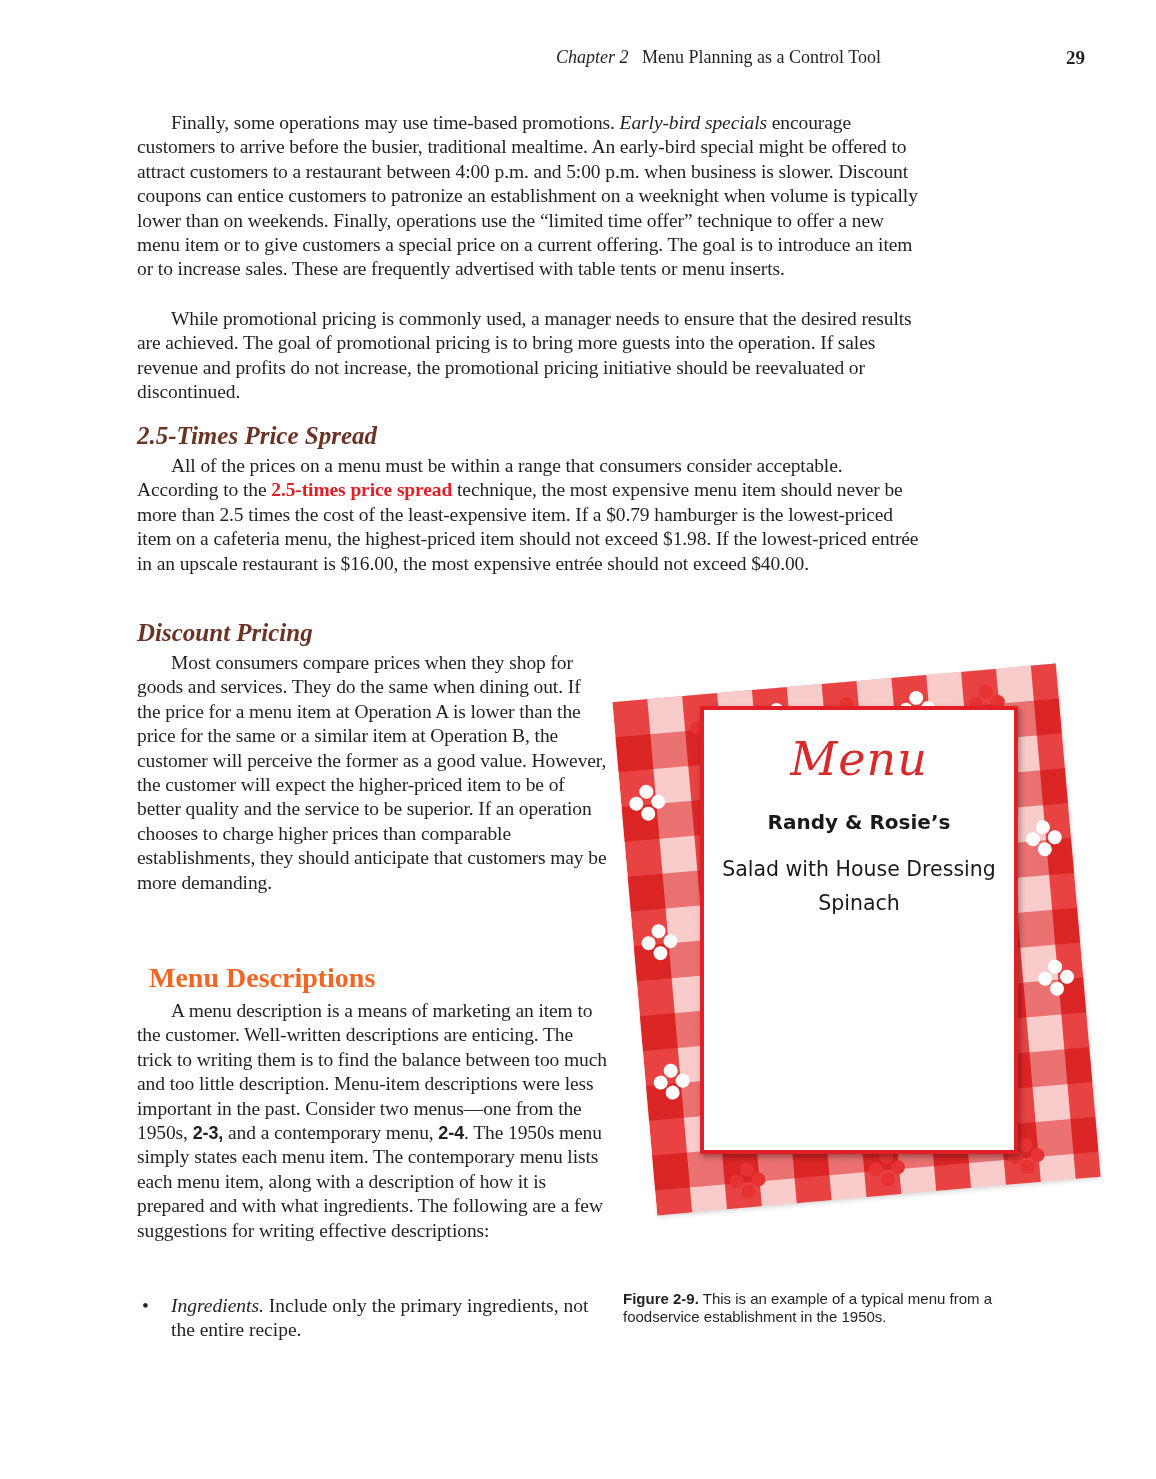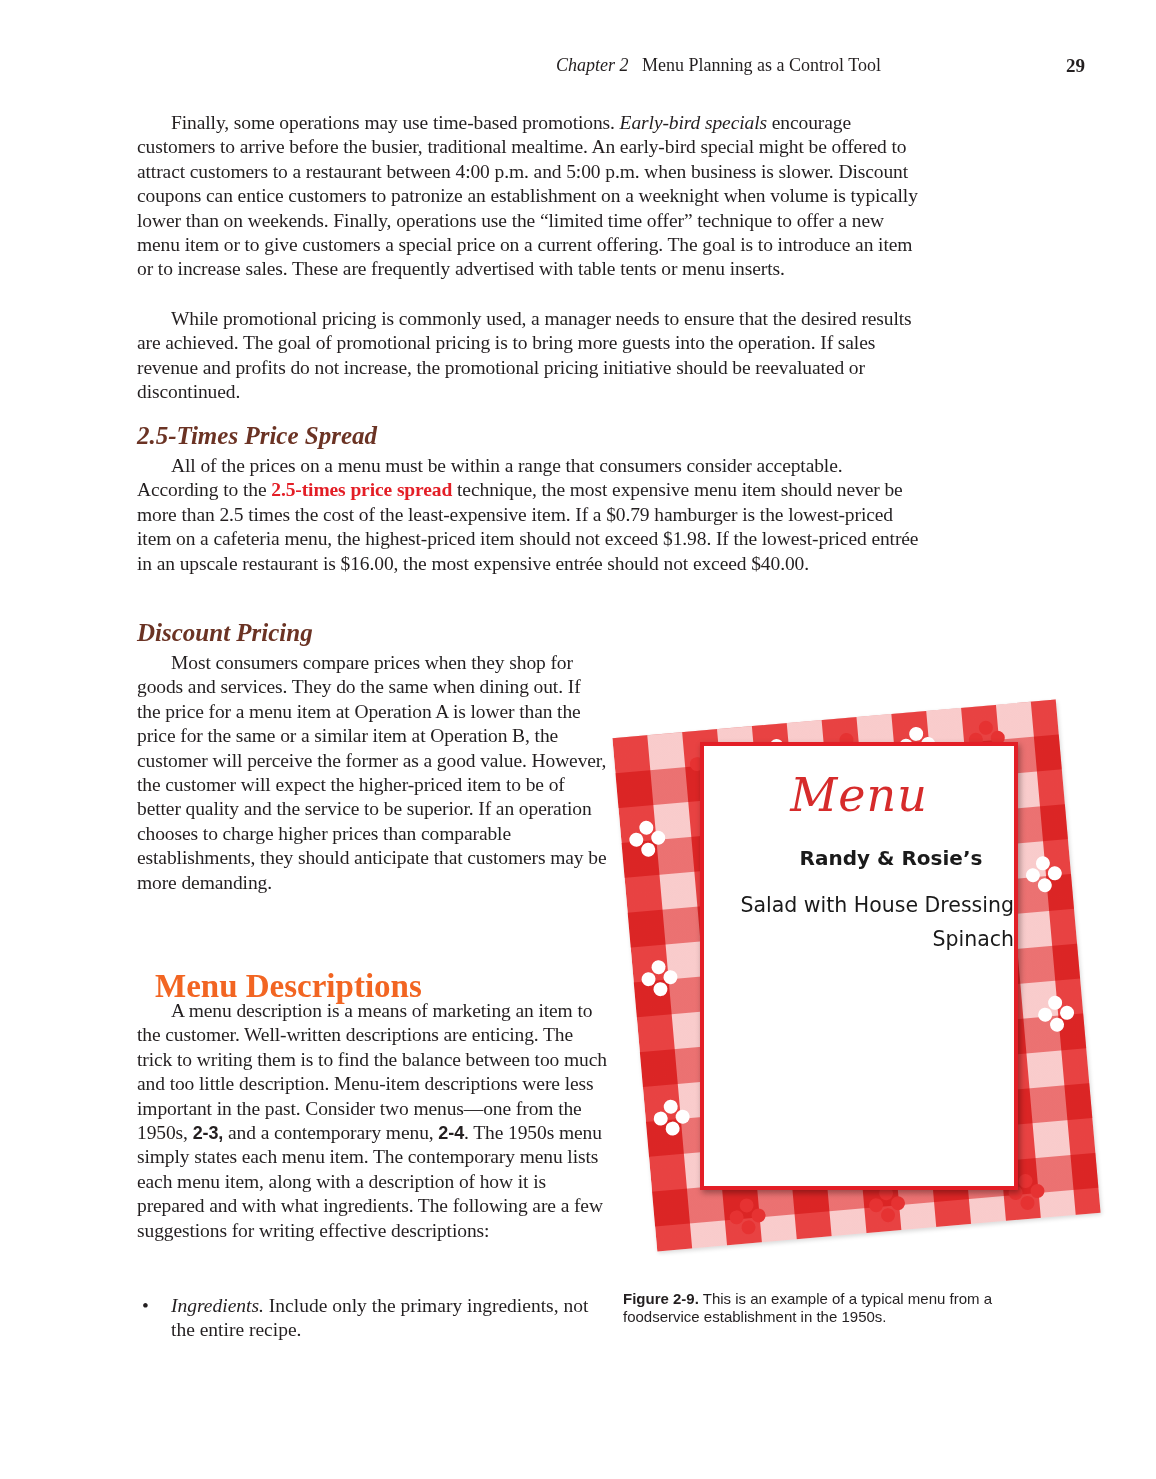--- a/index.html
+++ b/index.html
@@ -1,58 +1,58 @@
 <!DOCTYPE html>
 <html><head>
 <meta charset="utf-8">
 <style>
   html, body { margin: 0; padding: 0; background: #ffffff; }
   body { width: 1156px; height: 1479px; position: relative; overflow: hidden;
          font-family: "Liberation Serif", "DejaVu Serif", serif; color: #231f20; }
-  .running-head { position: absolute; top: 47px; left: 0; width: 1156px; height: 26px; font-size: 18px; margin-top: 8px; }
+  .running-head { position: absolute; top: 47px; left: 0; width: 1156px; height: 26px; font-size: 18px; }
   .running-head .chap { position: absolute; left: 556px; top: 0; }
   .running-head .chap i { font-style: italic; }
   .running-head .pgnum { position: absolute; left: 1066px; top: 0; font-weight: bold; font-size: 19px; }
 
   .p { position: absolute; left: 137px; font-size: 19.5px; line-height: 24.4px; margin: 0; letter-spacing: -0.1px; }
   .p .indent { display: inline-block; width: 34px; }
   .wide { width: 790px; }
   .narrow { width: 470px; }
   .key { color: #e31e26; font-weight: bold; }
   .it { font-style: italic; }
   .b { font-weight: bold; font-family: "Liberation Sans", sans-serif; font-size: 18px; }
 
   .h2 { position: absolute; left: 137px; font-style: italic; font-weight: bold; color: #6b3324;
         font-size: 25px; margin: 0; }
-  .h1 { position: absolute; left: 137px; color: #f26522; font-weight: bold; font-size: 33px; margin: 18px; }
+  .h1 { position: absolute; left: 137px; color: #f26522; font-weight: bold; font-size: 28px; margin: 12px; }
 
   .bullet { position: absolute; left: 137px; top: 1294px; width: 470px; font-size: 19.5px; line-height: 24.4px; }
   .bullet .dot { position: absolute; left: 5px; top: 0; }
   .bullet .txt { position: absolute; left: 34px; width: 440px; }
 
   
-  .figure { position: absolute; left: 622px; top: 690px; width: 470px; height: 590px; }
+  .figure { position: absolute; left: 622px; top: 654px; width: 470px; height: 590px; }
   .cloth { position: absolute; left: 12px; top: 28px; width: 445px; height: 515px;
            transform: rotate(-5deg); transform-origin: center;
            background-color: #ffffff;
            background-image:
              linear-gradient(90deg, rgba(230,50,50,0.92) 50%, rgba(230,50,50,0.25) 50%),
              linear-gradient(0deg, rgba(230,50,50,0.55) 50%, transparent 50%);
            background-size: 70px 70px, 70px 70px;
            background-blend-mode: multiply;
            box-shadow: 1px 2px 4px rgba(0,0,0,0.15); overflow: hidden; }
   .flower { position: absolute; width: 36px; height: 36px; }
   .flower span { position: absolute; width: 14px; height: 14px; border-radius: 50%; }
   .menu-card { position: absolute; left: 78px; top: 52px; width: 310px; height: 440px; background: #ffffff;
                border: 4px solid #e31e26; box-shadow: 2px 3px 6px rgba(0,0,0,0.35); }
   .menu-title { position: absolute; left: 0; width: 310px; top: 22px; text-align: center;
                 font-family: "DejaVu Serif", serif; font-style: italic; color: #d62b2b; font-size: 46px; letter-spacing: 1px; }
   .menu-rest { position: absolute; left: 0; width: 310px; top: 100px; text-align: center;
-               font-family: "DejaVu Sans", sans-serif; font-weight: bold; font-size: 20px; color: #1a1a1a; padding-left: 32px; }
-  .menu-items { position: absolute; left: 0; width: 310px; top: 142px; text-align: right;
+               font-family: "DejaVu Sans", sans-serif; font-weight: bold; font-size: 20px; color: #1a1a1a; }
+  .menu-items { position: absolute; left: 0; width: 310px; top: 142px; text-align: center;
                 font-family: "DejaVu Sans", sans-serif; font-size: 20.5px; color: #1a1a1a; line-height: 34px; }
 
   .caption { position: absolute; left: 623px; top: 1290px; width: 440px; font-family: "Liberation Sans", sans-serif;
              font-size: 15px; line-height: 18px; color: #231f20; }
   .caption .lbl { font-weight: bold; }
   .caption .credit { font-style: italic; display: block; }
 </style>
 </head>
 <body>
 

